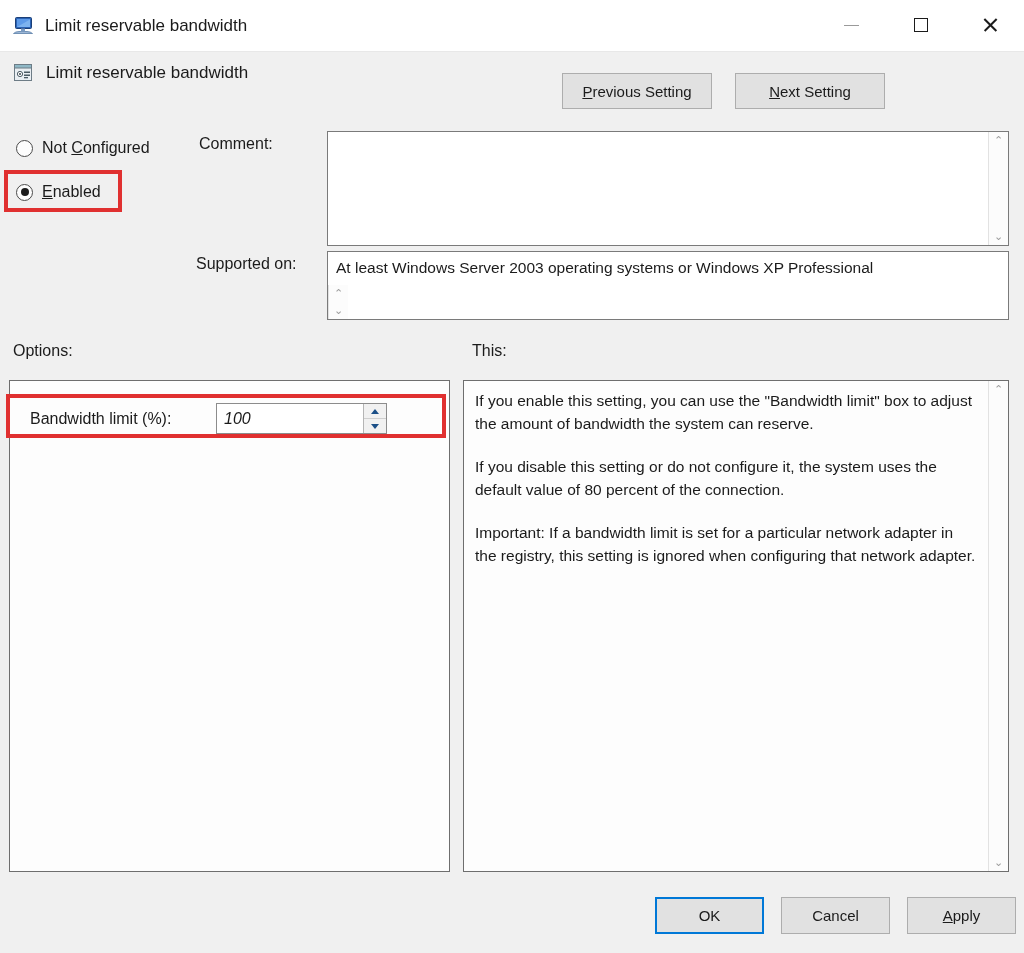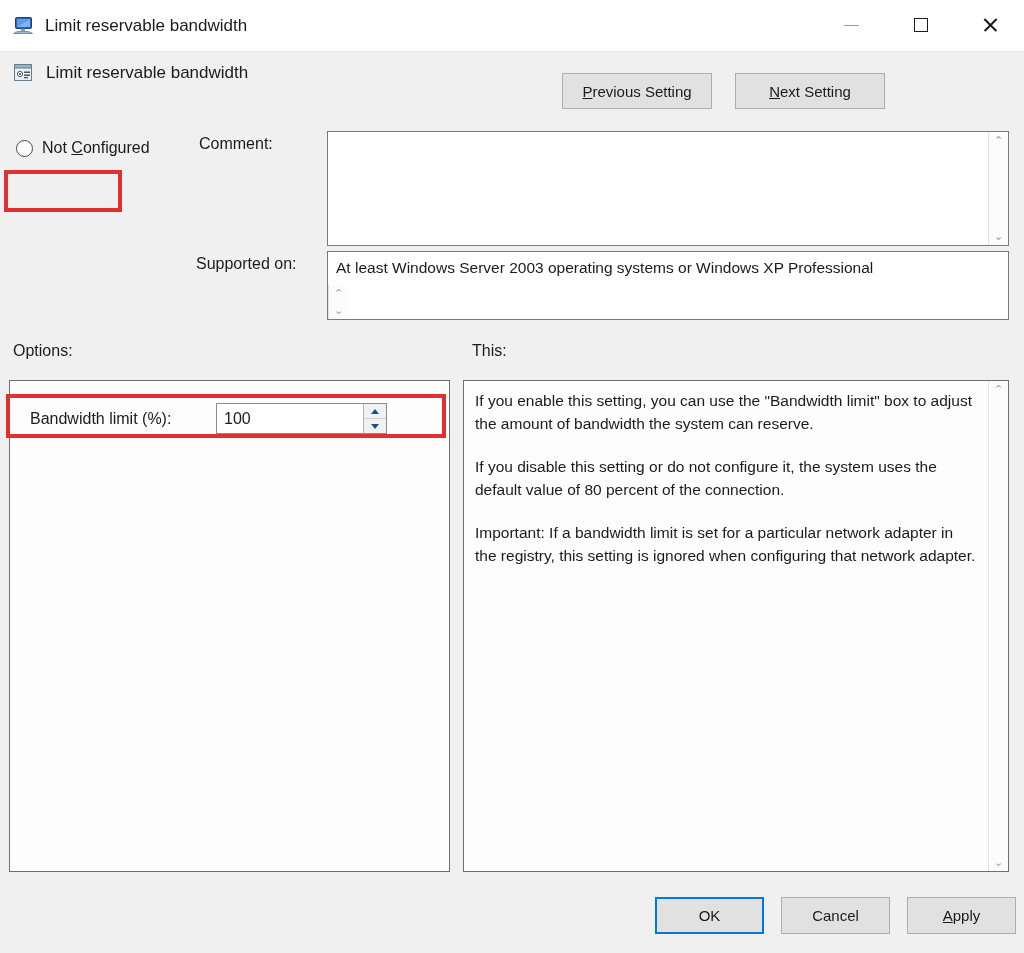--- a/index.html
+++ b/index.html
@@ -272,20 +272,21 @@
   #bandwidth-input {
     flex: 1 1 auto;
     border: none;
     outline: none;
     font-family: "Liberation Sans", sans-serif;
     font-size: 16px;
     color: #1b1b1b;
     padding: 0 0 0 7px;
     background: transparent;
     min-width: 0;
+    font-style: italic;
   }
   #spin-buttons {
     width: 22px;
     display: flex;
     flex-direction: column;
     flex: none;
     border-left: 1px solid #b5b5b5;
   }
   .spin-btn {
     flex: 1 1 50%;
@@ -403,20 +404,24 @@
     </button>
   </div>
 
   <div id="state-group">
 
     <div class="radio-row">
       <span class="radio"></span>
       <span class="radio-label"><span>Not </span><span class="accel">C</span><span>onfigured</span></span>
     </div>
 
+    <div class="radio-row">
+      <span class="radio checked"></span>
+      <span class="radio-label"><span></span><span class="accel">E</span><span>nabled</span></span>
+    </div>
 
   </div>
 
   <span class="field-label" id="label-comment">Comment:</span>
   <div class="textbox" id="comment-box">
     <div class="textbox-content"></div>
     <div class="scrollbar">
       <span class="sb-arrow">⌃</span>
       <span class="sb-track"></span>
       <span class="sb-arrow">⌄</span>

